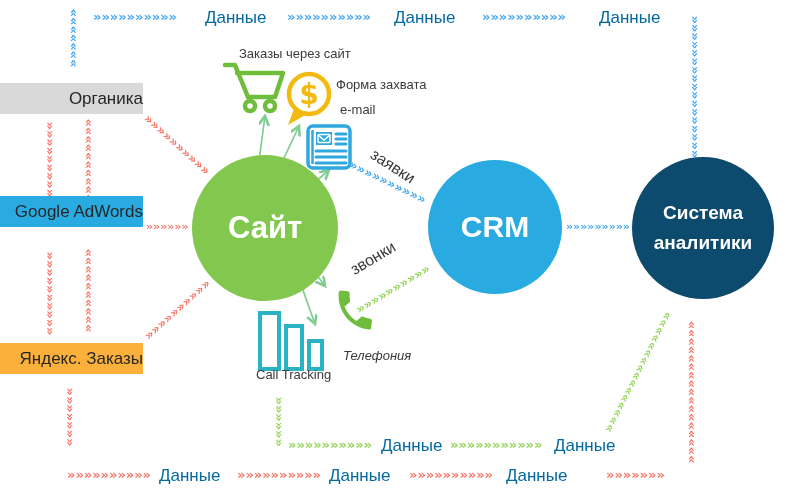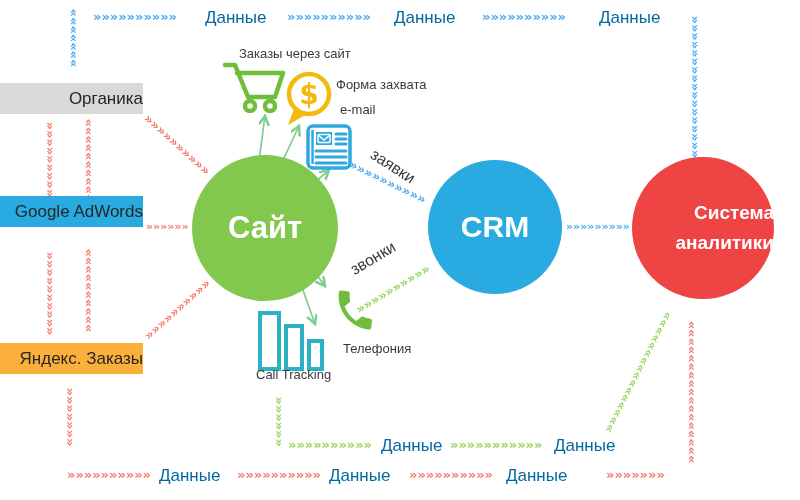--- a/index.html
+++ b/index.html
@@ -29,21 +29,21 @@
   }
   
   .node{
     position:absolute;border-radius:50%;color:#fff;
     display:flex;flex-direction:column;align-items:center;justify-content:center;
     text-align:center;
     font-weight:bold;
   }
   #node-site{left:192px;top:155px;width:146px;height:146px;background:#82C84E;font-size:31px;}
   #node-crm{left:428px;top:160px;width:134px;height:134px;background:#29ABE2;font-size:30px;}
-  #node-analytics{left:632px;top:157px;width:142px;height:142px;background:#ef4444;font-size:19px;line-height:30px;align-items:flex-end;}
+  #node-analytics{left:632px;top:157px;width:142px;height:142px;background:#0c4a6e;font-size:19px;line-height:30px;}
   .icon-svg{position:absolute;}
   svg{display:block;}
 </style>
 </head>
 <body>
 
 <div class="stage">
 
   <svg style="position:absolute;left:0;top:0;" width="800" height="500" viewBox="0 0 800 500">
     <defs>
@@ -164,16 +164,16 @@
       <rect x="29" y="16" width="16" height="43"></rect>
       <rect x="52" y="31" width="13" height="28"></rect>
     </g>
   </svg>
 
   <span class="ann" style="left:239px;top:46px;">Заказы через сайт</span>
   <span class="ann" style="left:336px;top:77px;">Форма захвата</span>
   <span class="ann" style="left:340px;top:102px;">e-mail</span>
   <span class="ann" style="left:372px;top:144px;font-size:16px;transform:rotate(33deg);">заявки</span>
   <span class="ann" style="left:352px;top:262px;font-size:16px;transform:rotate(-31deg);">звонки</span>
-  <span class="ann" style="left:343px;top:341px;">Телефония</span>
+  <span class="ann" style="left:343px;top:348px;font-style:italic;">Телефония</span>
   <span class="ann" style="left:256px;top:367px;">Call Tracking</span>
 
 </div>
 
 </body></html>

